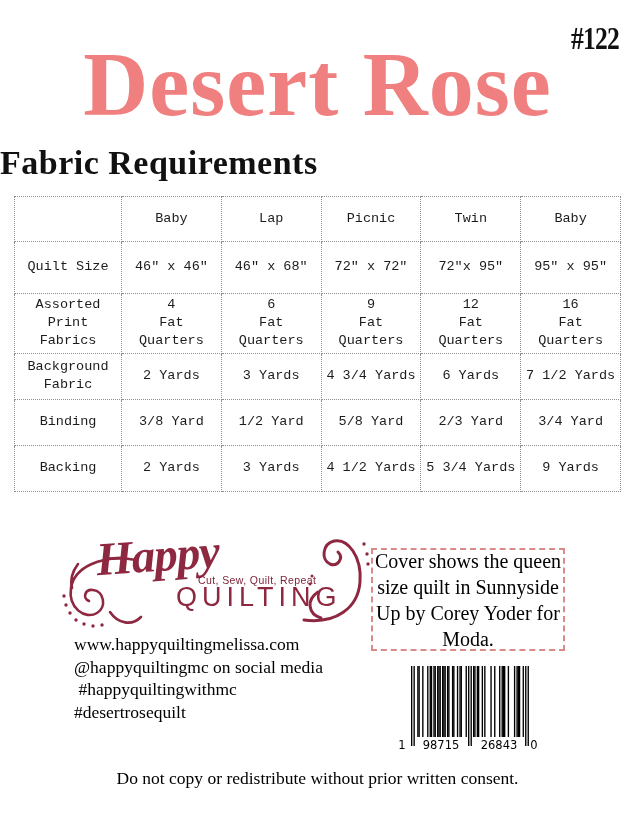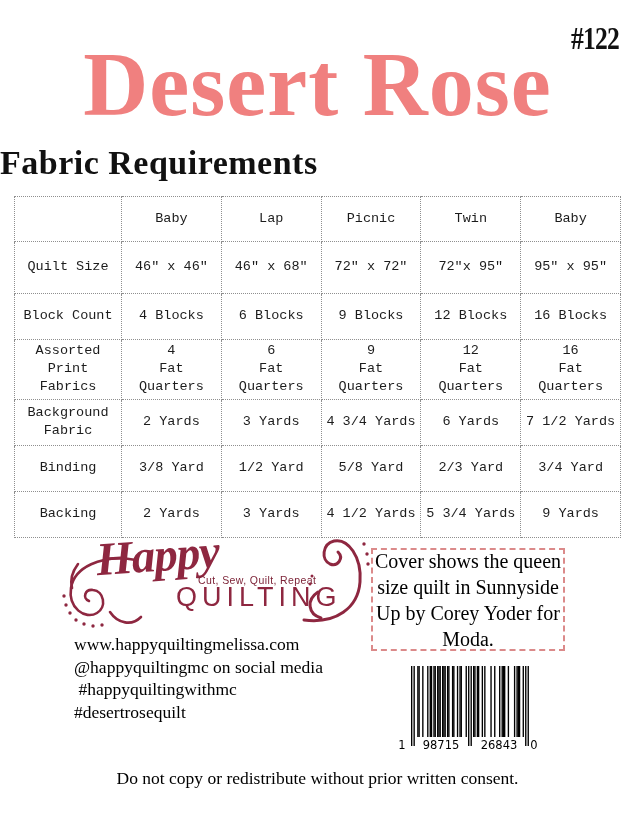--- a/index.html
+++ b/index.html
@@ -73,28 +73,20 @@
       <td>Twin</td>
       <td>Baby</td>
     </tr>
     <tr class="r-quilt">
       <td>Quilt Size</td>
       <td>46" x 46"</td>
       <td>46" x 68"</td>
       <td>72" x 72"</td>
       <td>72"x 95"</td>
       <td>95" x 95"</td>
-    </tr>
-    <tr class="r">
-      <td>Block Count</td>
-      <td>4 Blocks</td>
-      <td>6 Blocks</td>
-      <td>9 Blocks</td>
-      <td>12 Blocks</td>
-      <td>16 Blocks</td>
     </tr>
     <tr class="r">
       <td>Assorted
 Print Fabrics</td>
       <td>4
 Fat Quarters</td>
       <td>6
 Fat Quarters</td>
       <td>9
 Fat Quarters</td>

